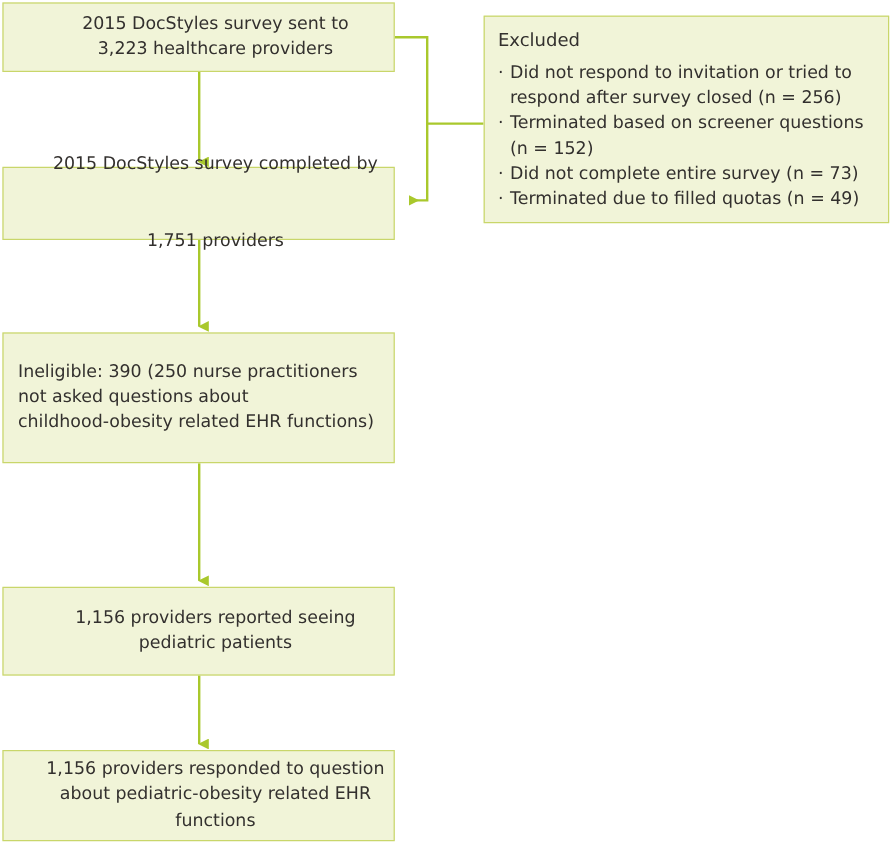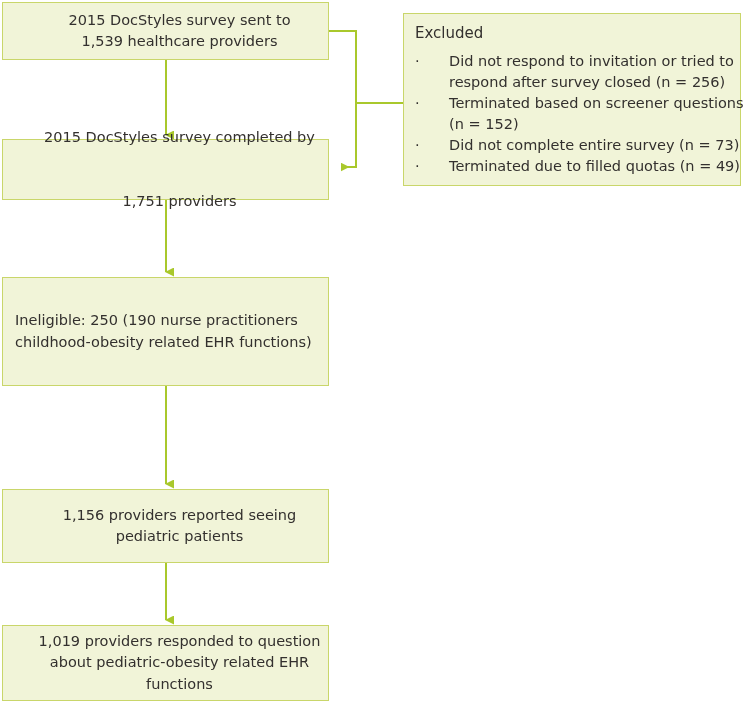--- a/index.html
+++ b/index.html
@@ -66,21 +66,20 @@
   .bullet-dot {
     width: 10px;
     flex: 0 0 10px;
     line-height: 1.45;
     font-size: 14.5px;
   }
   .bullet-text {
     flex: 1 1 auto;
     font-size: 14.5px;
     line-height: 1.45;
-    margin-left: 24px;
   }
   svg.connectors {
     position: absolute;
     left: 0;
     top: 0;
     width: 744px;
     height: 703px;
     pointer-events: none;
   }
 </style>
@@ -116,42 +115,43 @@
     </g>
 
     <g>
       <path d="M329,31 L356,31 L356,167 L341,167" fill="none" stroke="#a9c82c" stroke-width="2" marker-end="url(#arrow-left)"></path>
       <line x1="356" y1="103" x2="403" y2="103" stroke="#a9c82c" stroke-width="2"></line>
     </g>
   </svg>
 
   <div class="node center" style="left:2px; top:2px; width:327px; height:58px;">
     <span class="line">2015 DocStyles survey sent to</span>
-    <span class="line">1,539 healthcare providers</span>
+    <span class="line">3,223 healthcare providers</span>
   </div>
 
   <div class="node center" style="left:2px; top:139px; width:327px; height:61px;gap:43px;">
     <span class="line">2015 DocStyles survey completed by</span>
     <span class="line">1,751 providers</span>
   </div>
 
   <div class="node left" style="left:2px; top:277px; width:327px; height:109px;">
     <span class="para">
-      <span class="line">Ineligible: 250 (190 nurse practitioners</span>
+      <span class="line">Ineligible: 390 (250 nurse practitioners</span>
+      <span class="line">not asked questions about</span>
       <span class="line">childhood-obesity related EHR functions)</span>
     </span>
   </div>
 
   <div class="node center" style="left:2px; top:489px; width:327px; height:74px;">
     <span class="line">1,156 providers reported seeing</span>
     <span class="line">pediatric patients</span>
   </div>
 
   <div class="node center" style="left:2px; top:625px; width:327px; height:76px;">
-    <span class="line">1,019 providers responded to question</span>
+    <span class="line">1,156 providers responded to question</span>
     <span class="line">about pediatric-obesity related EHR</span>
     <span class="line">functions</span>
   </div>
 
   <div class="node left" style="left:403px; top:13px; width:338px; height:173px; justify-content:flex-start; padding:9px 11px;">
     <span class="excl-title">Excluded</span>
 
     <div class="bullet-row">
       <span class="bullet-dot">·</span>
       <span class="bullet-text">

